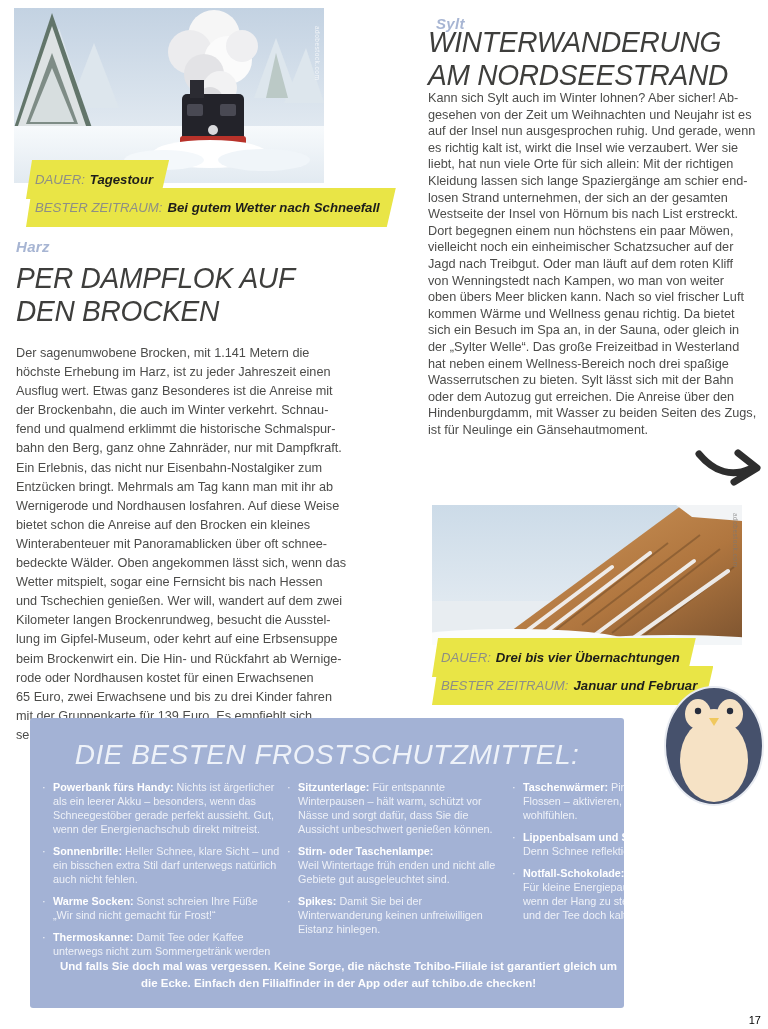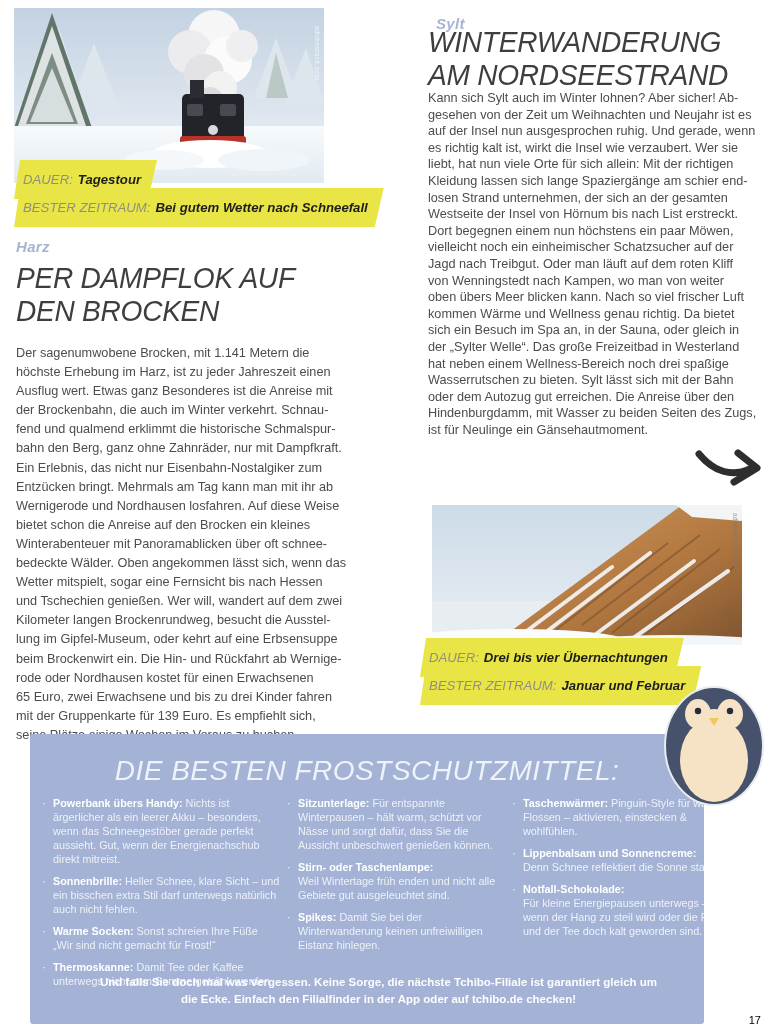--- a/index.html
+++ b/index.html
@@ -7,38 +7,38 @@
   .page { position:relative; width:768px; height:1029px; background:#ffffff; overflow:hidden; margin:0 auto; }
 
   
   .photo { position:absolute; overflow:hidden; }
   .photo svg { display:block; }
   .credit { position:absolute; writing-mode:vertical-rl; font-size:6.5px; letter-spacing:.5px; color:rgba(255,255,255,.75); }
 
   
   .badge { position:absolute; height:39px; background:#e9e546; display:flex; align-items:center;
            padding:0 16px 0 9px; font-style:italic; font-size:13.2px; white-space:nowrap;
-           clip-path:polygon(6px 0, 100% 0, calc(100% - 9px) 100%, 0 100%); }
+           clip-path:polygon(6px 0, 100% 0, calc(100% - 9px) 100%, 0 100%);margin-left:12px; }
   .badge .lbl { color:#8e8f85; margin-right:5px; }
   .badge .val { color:#1d1d1b; font-weight:bold; }
 
   
   .kicker { position:absolute; font-style:italic; font-weight:bold; font-size:15px; color:#a7b5d3; letter-spacing:.3px; }
   .headline { position:absolute; font-style:italic; font-weight:normal; font-size:29px; line-height:33px;
               color:#3e3e3c; letter-spacing:-0.3px; white-space:pre-line; transform:scaleX(.97); transform-origin:left top; }
   .body-text { position:absolute; font-size:12.7px; color:#4c4c4a; white-space:pre-line; }
   .body-left  { line-height:19.1px; }
   .body-right { line-height:16.6px; }
 
   
   .arrow { position:absolute; }
 
   
-  .frost-box { position:absolute; left:30px; top:718px; width:674px; height:290px;
-               background:#a3b2d5; border-radius:3px;margin-top:16px; }
+  .frost-box { position:absolute; left:30px; top:718px; width:594px; height:290px;
+               background:#a3b2d5; border-radius:3px; }
   .frost-title { position:absolute; top:21px; left:0; width:100%; text-align:center;
                  font-style:italic; font-size:28px; letter-spacing:.5px; color:#eef2f9; }
   .frost-cols { position:absolute; left:12px; top:62px; width:686px; display:flex; gap:7px; }
   .frost-col { flex:0 0 auto; }
   .col-1 { width:238px; } .col-2 { width:218px; } .col-3 { width:223px; }
   .frost-item { display:flex; margin-bottom:8px; }
   .frost-item .dot { width:11px; flex:0 0 11px; color:rgba(255,255,255,.85); font-size:11px; line-height:14px; }
   .frost-item p { flex:1; font-size:10.8px; line-height:14px; white-space:pre-line; }
   .frost-item .lead { font-weight:bold; color:#ffffff; }
   .frost-item .desc { color:rgba(255,255,255,.82); }
@@ -228,21 +228,21 @@
     <span class="val">Januar und Februar</span>
   </div>
 
   <div class="frost-box">
     <div class="frost-title">DIE BESTEN FROSTSCHUTZMITTEL:</div>
 
     <div class="frost-cols">
       <div class="frost-col col-1">
         <div class="frost-item">
           <span class="dot">·</span>
-          <p><span class="lead">Powerbank übers Handy:</span><span class="desc"> Nichts ist ärgerlicher als ein leerer Akku – besonders, wenn das Schneegestöber gerade perfekt aussieht. Gut, wenn der Energienachschub direkt mitreist.</span></p>
+          <p><span class="lead">Powerbank fürs Handy:</span><span class="desc"> Nichts ist ärgerlicher als ein leerer Akku – besonders, wenn das Schneegestöber gerade perfekt aussieht. Gut, wenn der Energienachschub direkt mitreist.</span></p>
         </div>
         <div class="frost-item">
           <span class="dot">·</span>
           <p><span class="lead">Sonnenbrille:</span><span class="desc"> Heller Schnee, klare Sicht – und ein bisschen extra Stil darf unterwegs natürlich auch nicht fehlen.</span></p>
         </div>
         <div class="frost-item">
           <span class="dot">·</span>
           <p><span class="lead">Warme Socken:</span><span class="desc"> Sonst schreien Ihre Füße „Wir sind nicht gemacht für Frost!“</span></p>
         </div>
         <div class="frost-item">

